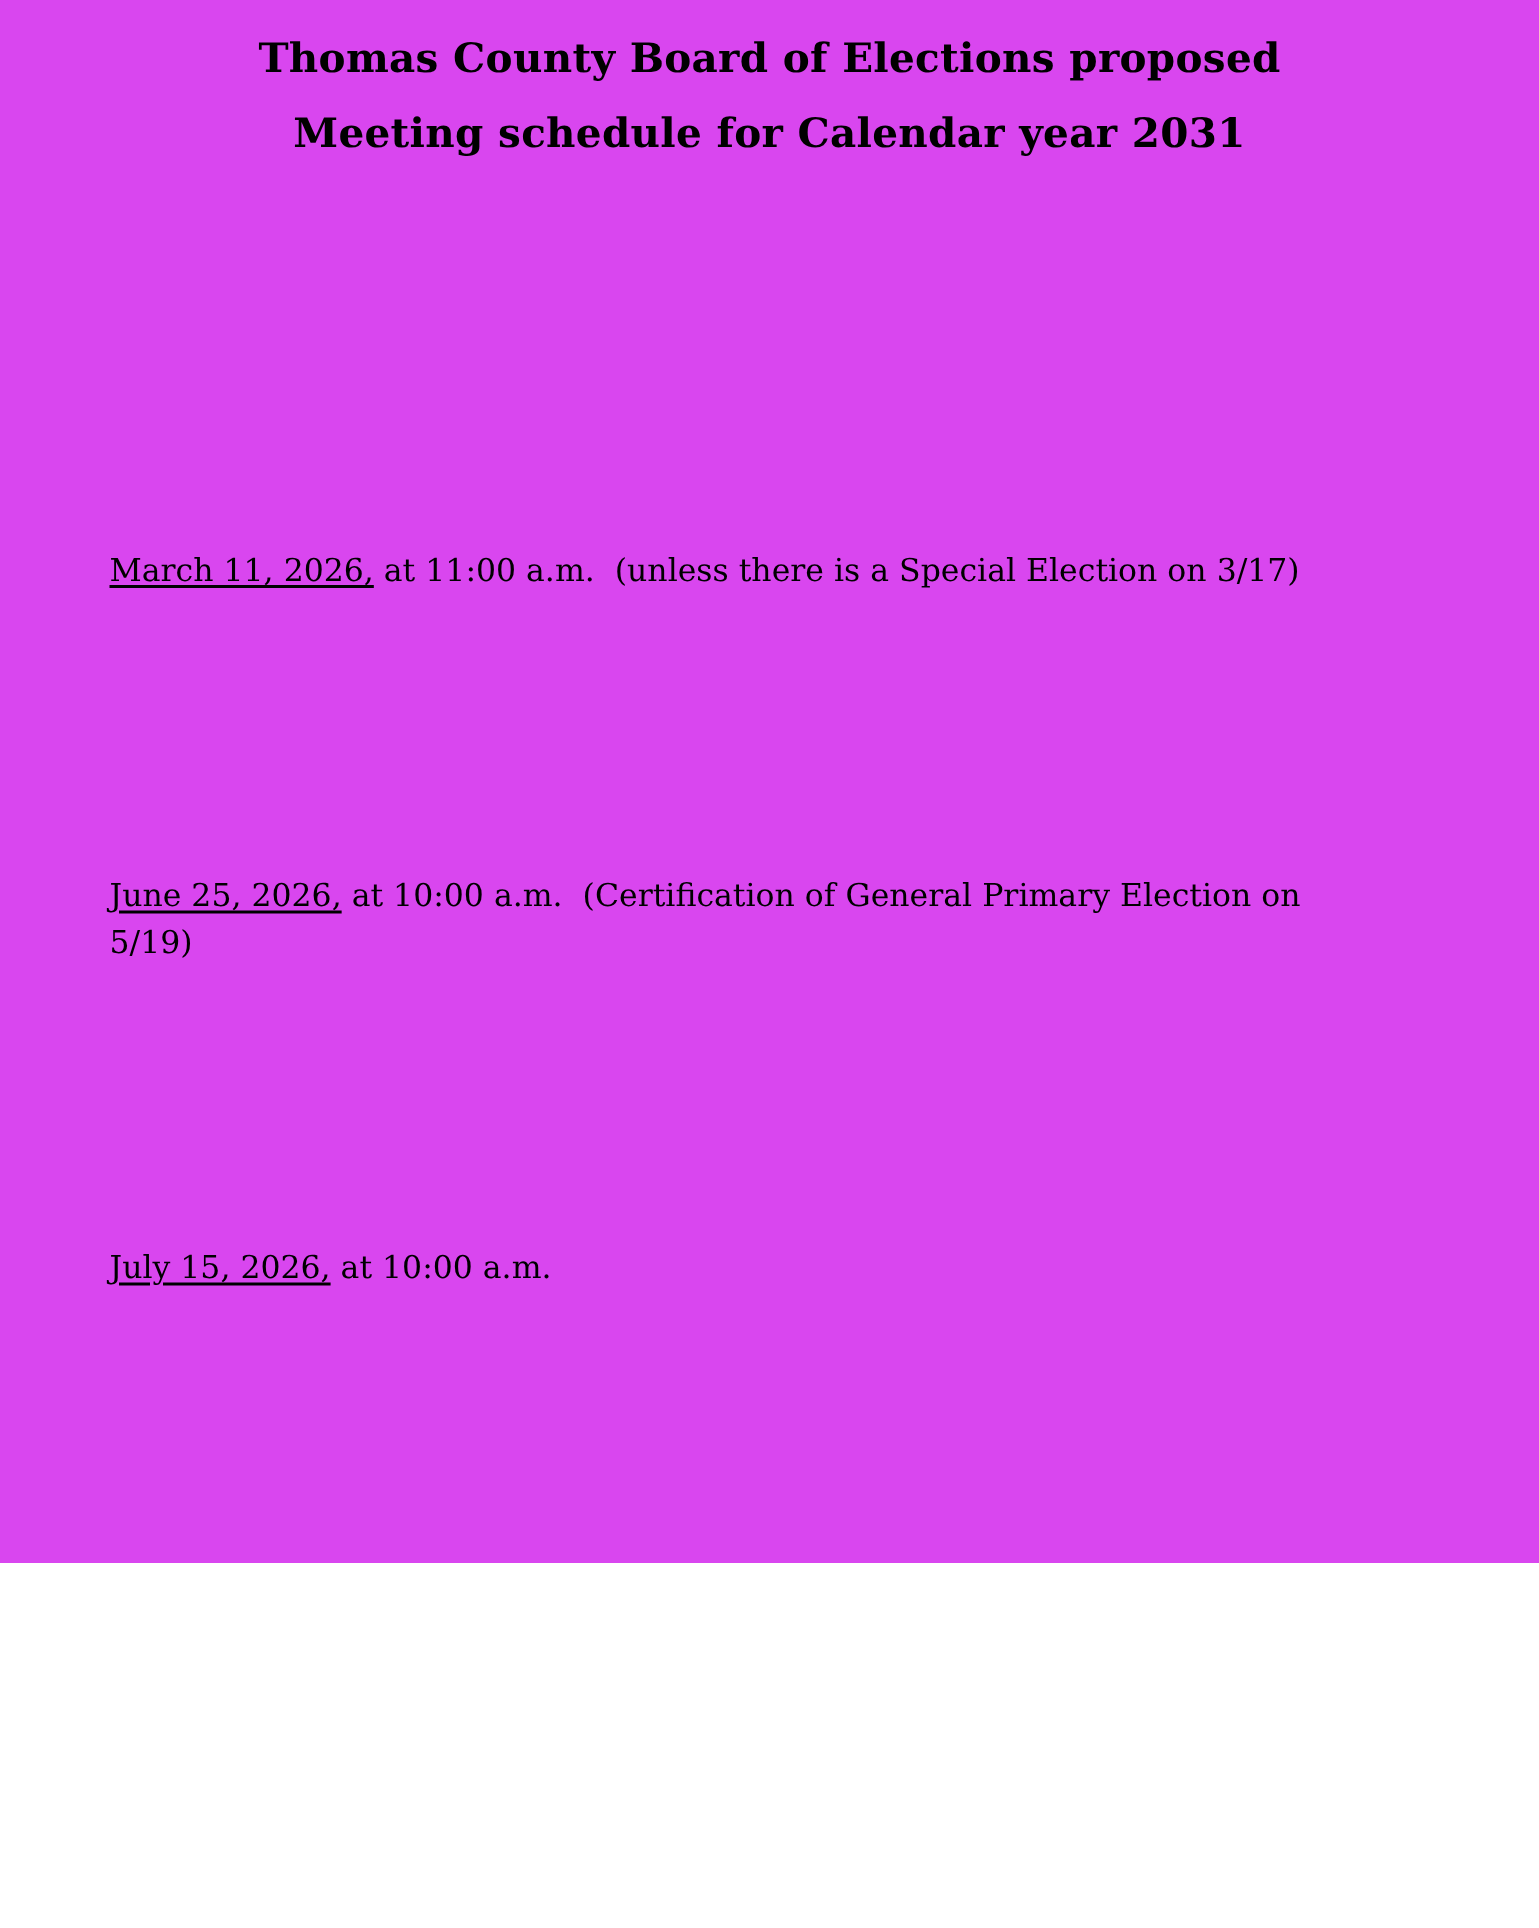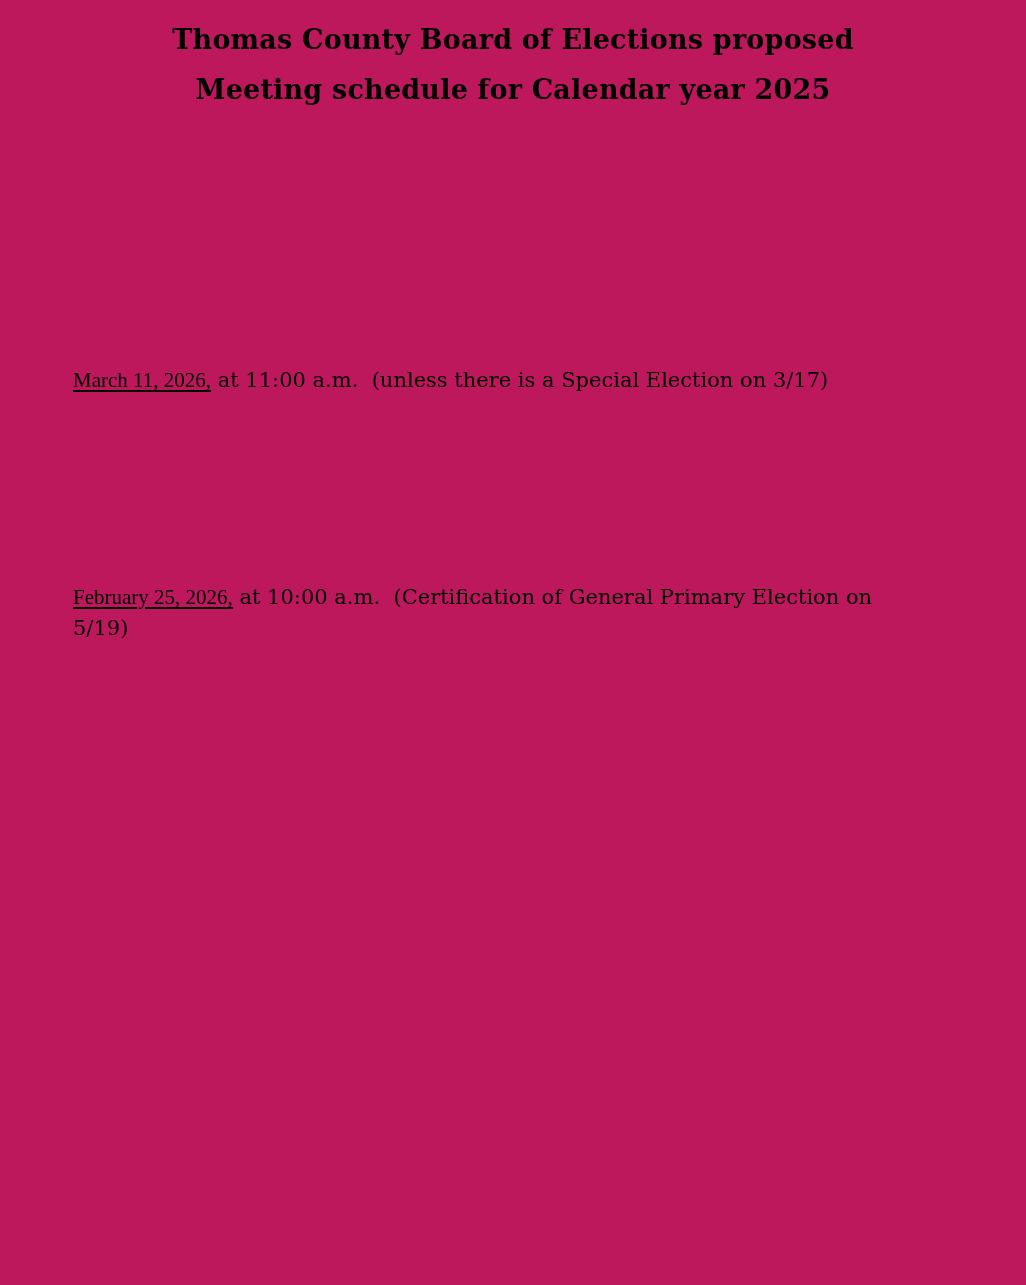--- a/index.html
+++ b/index.html
@@ -3,22 +3,22 @@
 <meta charset="utf-8">
 <style>
   html, body {
     margin: 0;
     padding: 0;
     background: #ffffff;
   }
   .page {
     position: relative;
     width: 1026px;
-    height: 1285px;
-    background: #be185d;
+    height: 1042px;
+    background: #d946ef;
     color: #000000;
     font-family: "DejaVu Serif", "Liberation Serif", serif;
     overflow: hidden;
     box-sizing: border-box;
   }
   .doc-title {
     padding-top: 15px;
     text-align: center;
     font-weight: bold;
     font-size: 27px;
@@ -30,42 +30,42 @@
     font-size: 21px;
     line-height: 31px;
     white-space: pre-wrap;
   }
   .entry {
     margin: 0 0 62px 0;
   }
   .u {
     text-decoration: underline;
     text-underline-offset: 3px;
-    font-family: Liberation Serif, serif;
   }
 </style>
 </head>
 <body>
 
 <div class="page">
 
   <div class="doc-title">
     <div>Thomas County Board of Elections proposed</div>
-    <div>Meeting schedule for Calendar year 2025</div>
+    <div>Meeting schedule for Calendar year 2031</div>
   </div>
 
   <div class="doc-body">
 
     <p class="entry"><span class="u">March 11, 2026,</span><span> at 11:00 a.m.  (unless there is a Special Election on 3/17)</span></p>
 
 
-    <p class="entry"><span class="u">February 25, 2026,</span><span> at 10:00 a.m.  (Certification of General Primary Election on
+    <p class="entry"><span class="u">June 25, 2026,</span><span> at 10:00 a.m.  (Certification of General Primary Election on
 5/19)</span></p>
 
 
+    <p class="entry"><span class="u">July 15, 2026,</span><span> at 10:00 a.m.</span></p>
 
     
 
     
 
     
 
     
 
     

